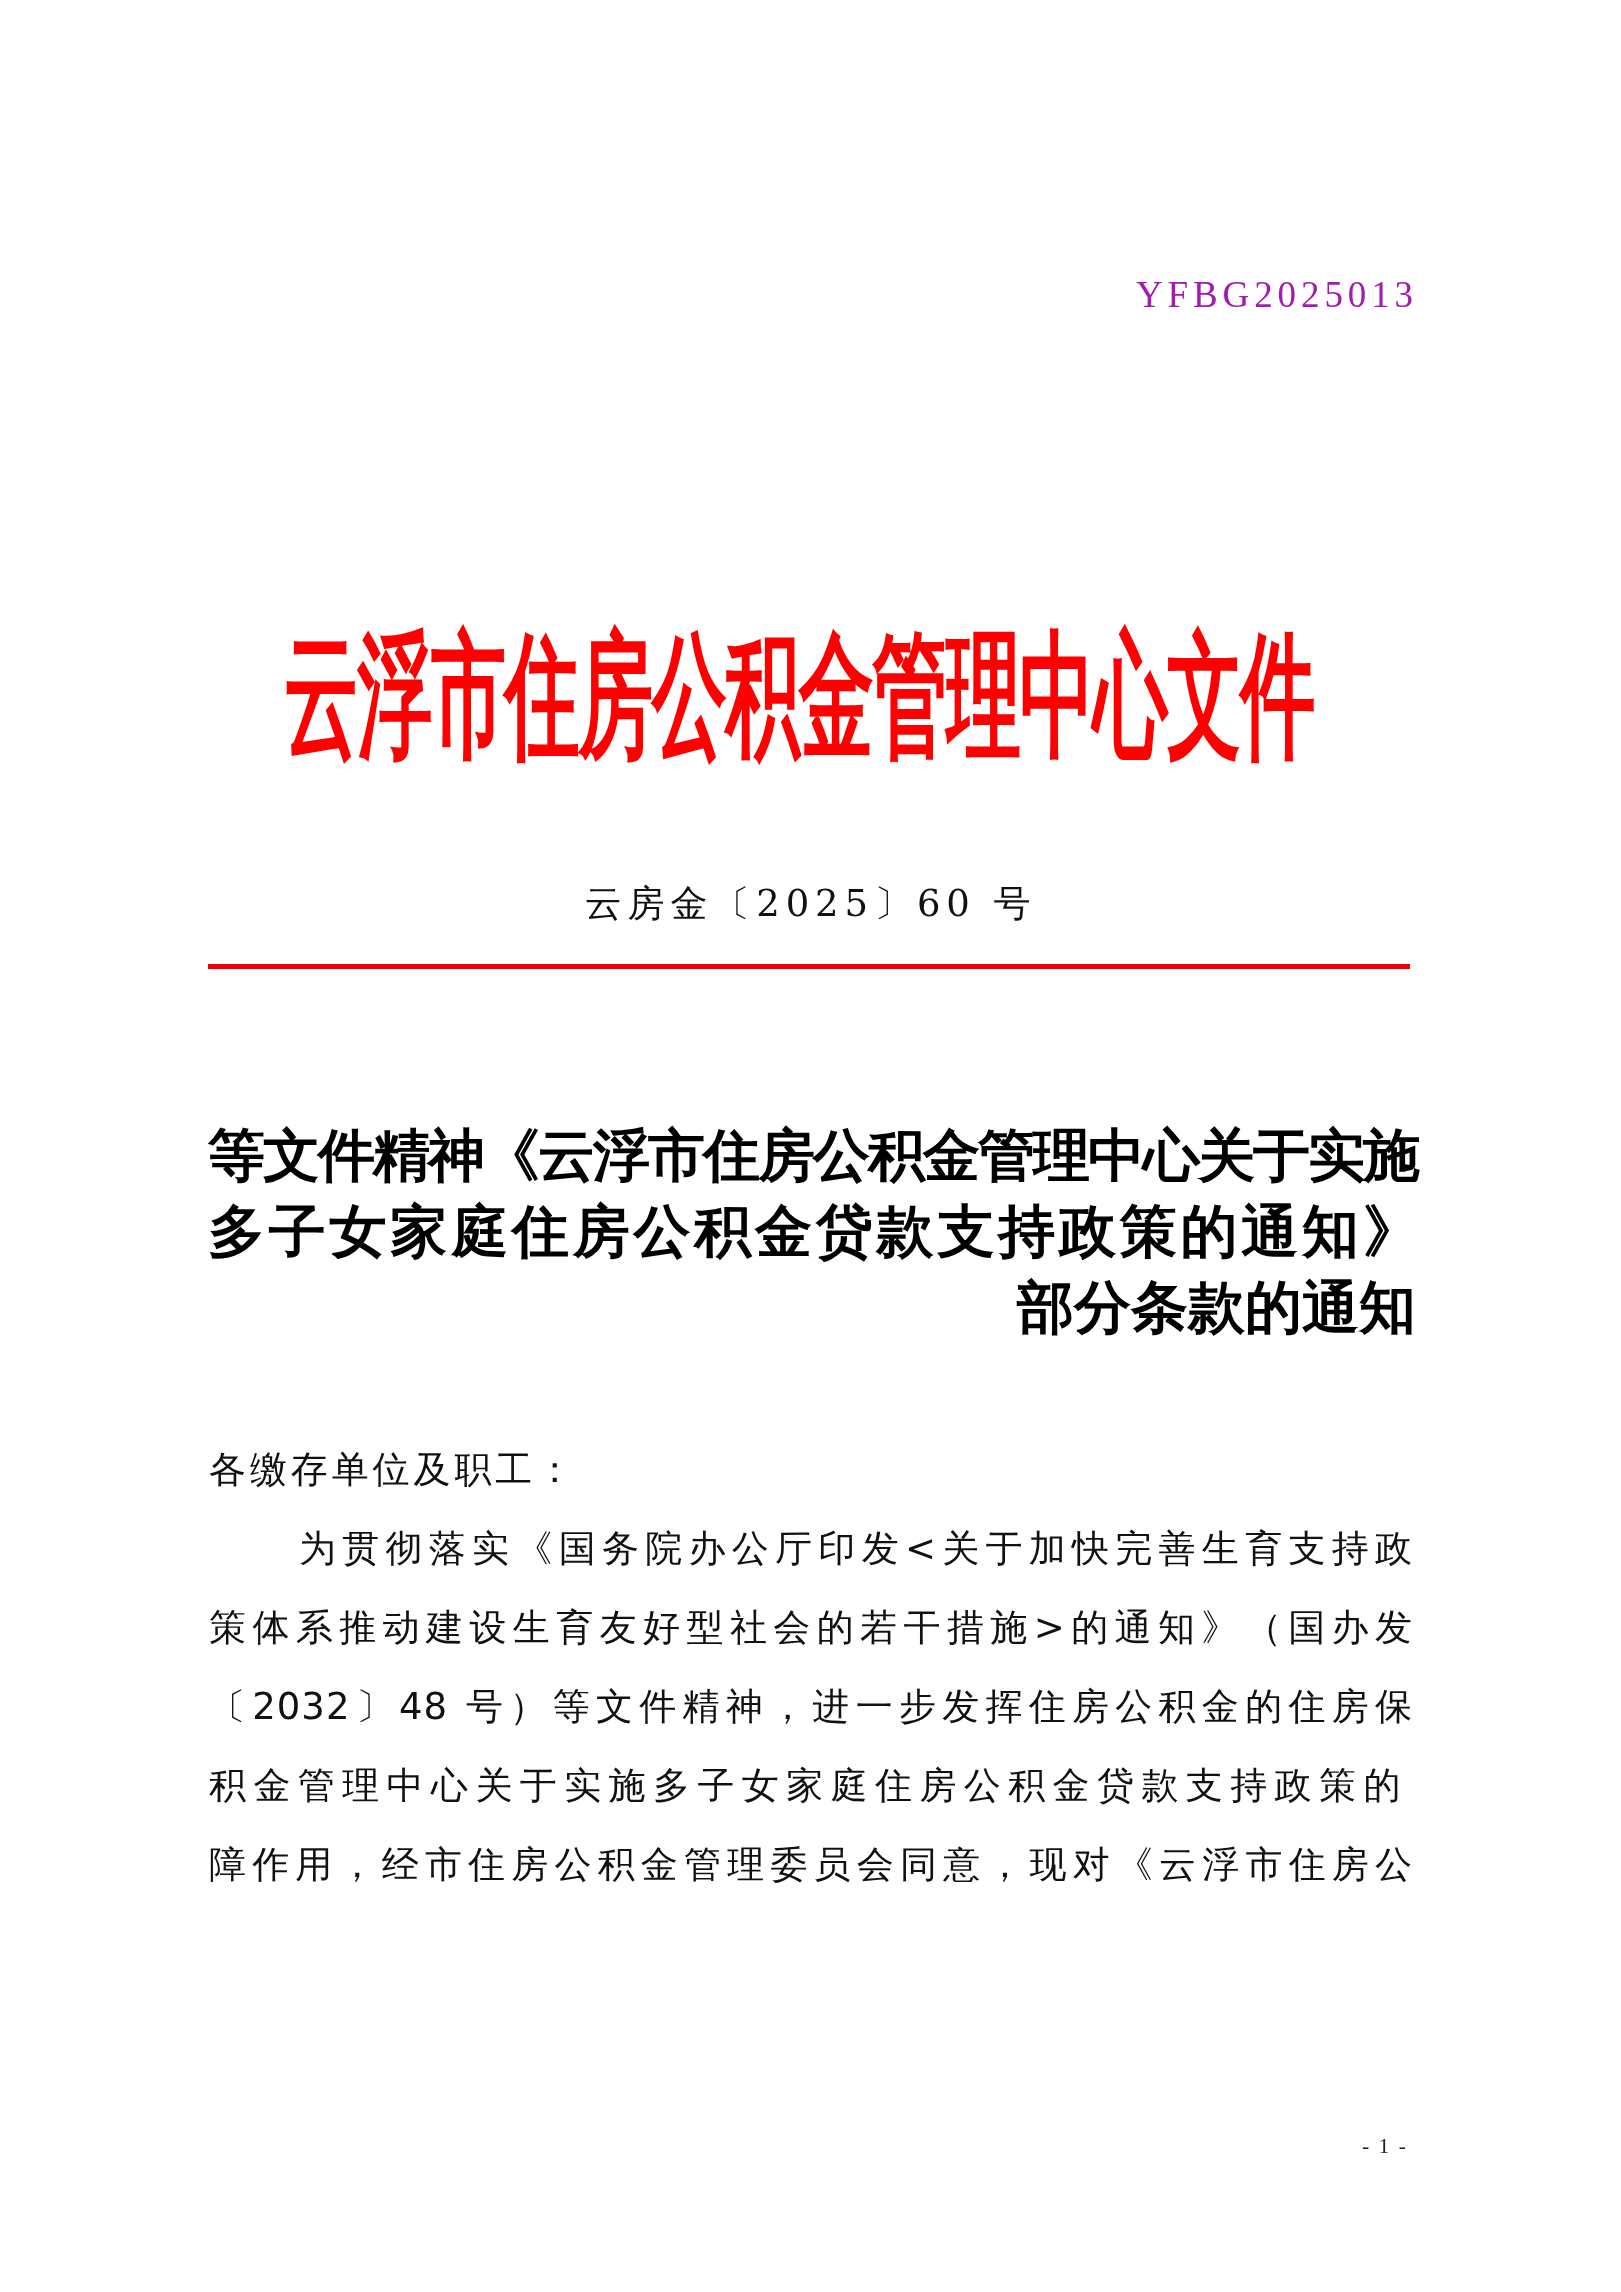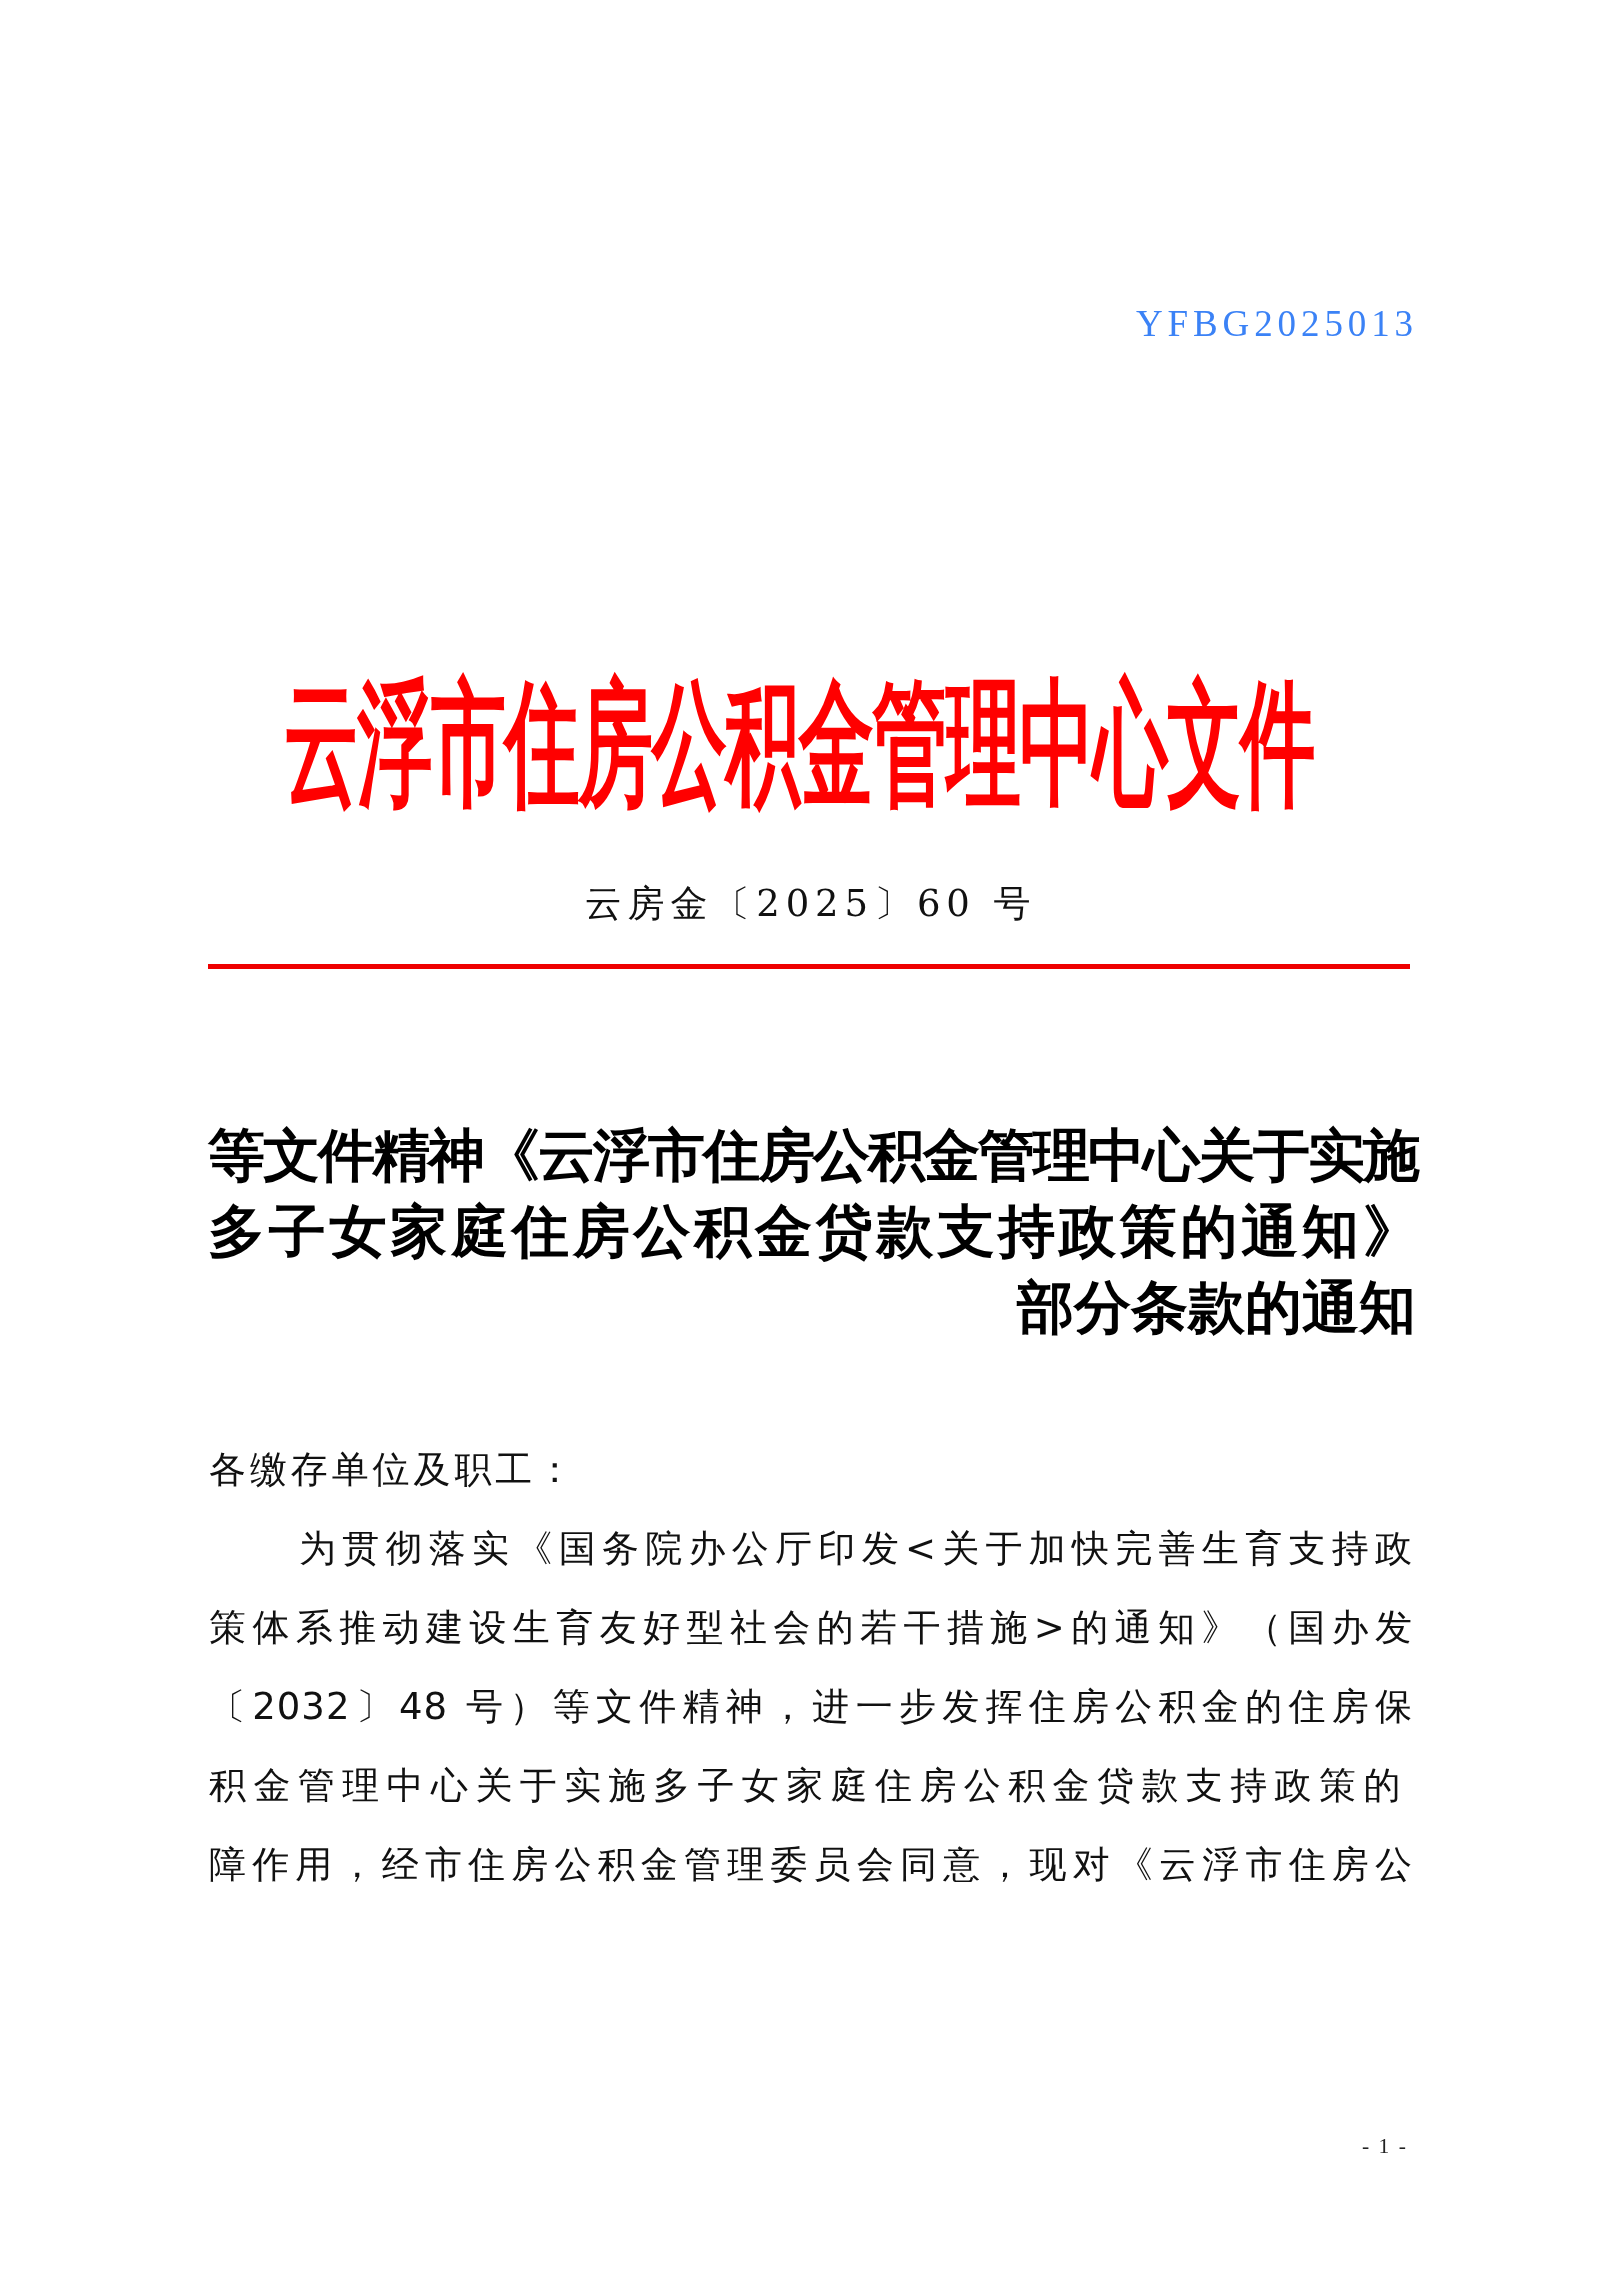--- a/index.html
+++ b/index.html
@@ -10,32 +10,32 @@
     body {
       width: 1621px;
       height: 2293px;
       position: relative;
       overflow: hidden;
       font-family: "DejaVu Serif", "Liberation Serif", serif;
       color: #000;
     }
     .doc-code {
       position: absolute;
-      top: 302px;
+      top: 273px;
       right: 203px;
       font-family: "Liberation Serif", "DejaVu Serif", serif;
       font-size: 37px;
       letter-spacing: 4.9px;
       line-height: 43px;
-      color: #3b82f6;
+      color: #a21caf;
     }
     .red-header-wrap {
       position: absolute;
       left: 284px;
-      top: 659px;
+      top: 611px;
       width: 1049px;
       height: 167px;
       overflow: visible;
     }
     .red-header {
       position: absolute;
       left: 0;
       top: 0;
       white-space: nowrap;
       font-family: "DejaVu Serif", "Liberation Serif", serif;

